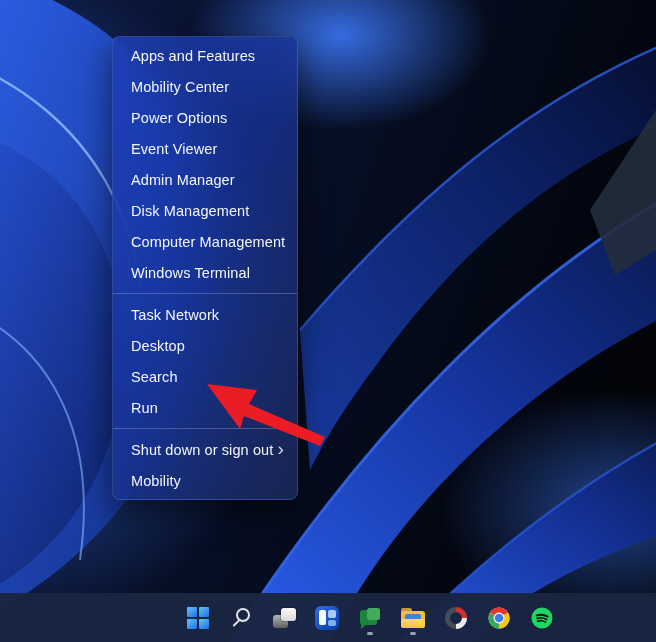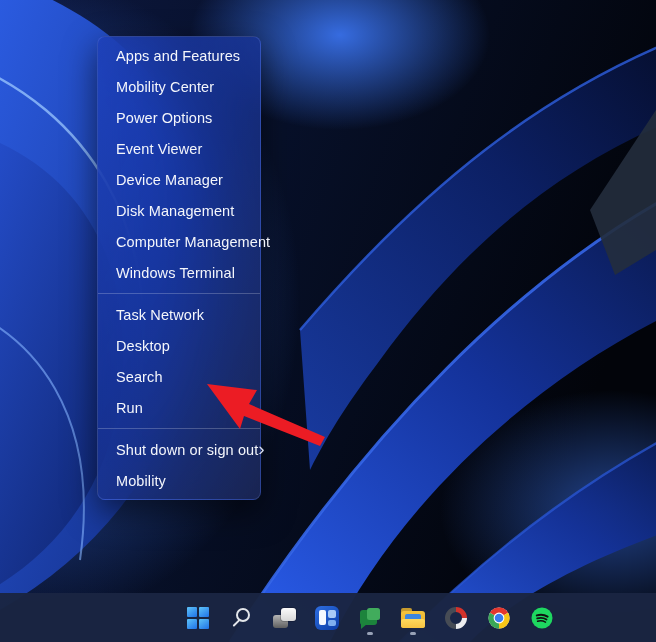--- a/index.html
+++ b/index.html
@@ -4,21 +4,21 @@
 <style>
   html,body{margin:0;padding:0;background:#000;}
   body{width:656px;height:642px;overflow:hidden;font-family:"Liberation Sans","DejaVu Sans",sans-serif;}
   .stage{position:relative;width:656px;height:642px;overflow:hidden;background:#05070f;}
 
   
   .wallpaper{position:absolute;inset:0;z-index:0;display:block;}
 
   
   .winx-menu{
-    position:absolute;left:97px;top:36px;width:164px;z-index:10;
+    position:absolute;left:112px;top:36px;width:186px;z-index:10;
     box-sizing:border-box;padding:3px 0;
     border-radius:8px;
     background:linear-gradient(115deg, rgba(31,64,182,0.80) 0%, rgba(24,51,148,0.78) 45%, rgba(30,42,92,0.82) 100%);
     backdrop-filter:blur(26px) saturate(130%);
     -webkit-backdrop-filter:blur(26px) saturate(130%);
     border:1px solid rgba(130,160,255,0.22);
     box-shadow:0 12px 32px rgba(0,0,0,0.55);
   }
   .mi{height:31px;display:flex;align-items:center;padding:0 13px 0 18px;
       color:#f4f6fb;font-size:14.5px;letter-spacing:.1px;cursor:default;white-space:nowrap;}
@@ -141,21 +141,21 @@
     <div class="mi" role="menuitem">
       <span class="mi-label">Mobility Center</span>
       </div>
     <div class="mi" role="menuitem">
       <span class="mi-label">Power Options</span>
       </div>
     <div class="mi" role="menuitem">
       <span class="mi-label">Event Viewer</span>
       </div>
     <div class="mi" role="menuitem">
-      <span class="mi-label">Device Manager</span>
+      <span class="mi-label">Admin Manager</span>
       </div>
     <div class="mi" role="menuitem">
       <span class="mi-label">Disk Management</span>
       </div>
     <div class="mi" role="menuitem">
       <span class="mi-label">Computer Management</span>
       </div>
     <div class="mi" role="menuitem">
       <span class="mi-label">Windows Terminal</span>
       </div>

